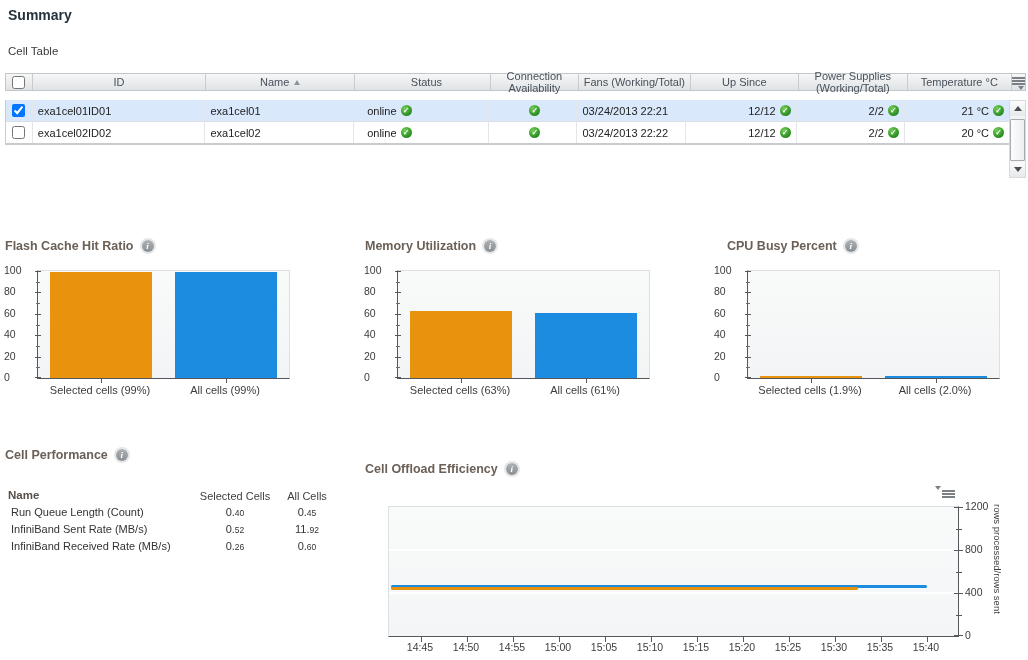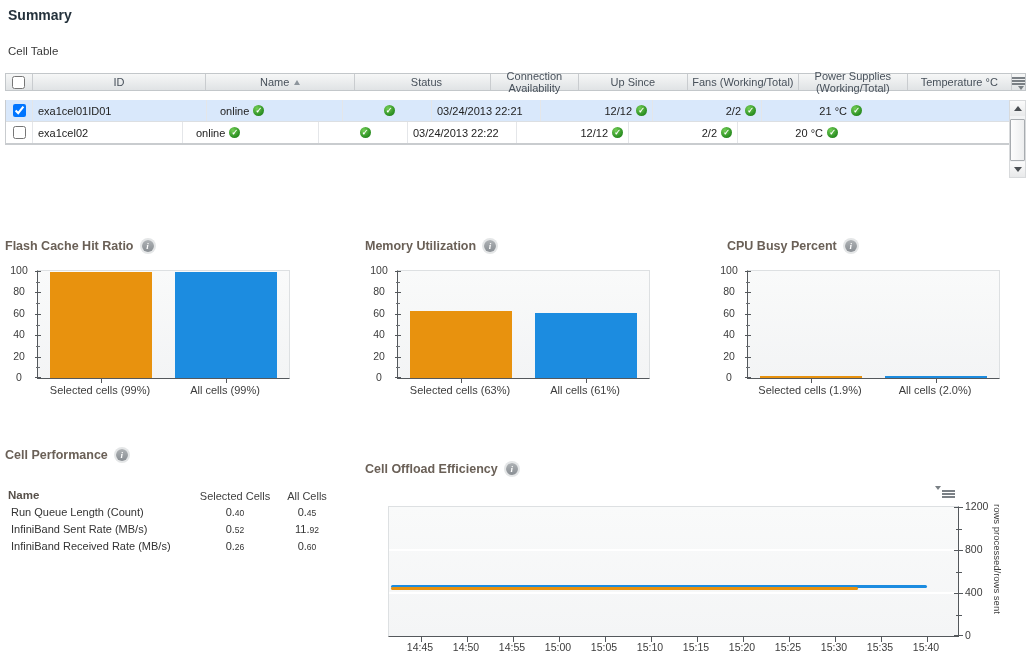--- a/index.html
+++ b/index.html
@@ -75,21 +75,21 @@
   .chart-block{position:absolute;top:237px;width:312px;height:162px;}
   .chart-title{position:absolute;left:0;top:2px;}
   .plot{position:absolute;left:var(--ax);top:33px;width:251px;height:107px;
       background:linear-gradient(#F9FAFA,#F3F4F5);
       border:1px solid #DDE0E2;border-left:1px solid #54585C;border-bottom:1px solid #54585C;}
   .bar{position:absolute;bottom:0;width:102px;}
   .ymaj{position:absolute;left:-3px;width:6px;height:1px;background:#54585C;}
   .ymin{position:absolute;left:-2px;width:4px;height:1px;background:#6A6E72;}
   .ylabels{position:absolute;left:calc(var(--ax) - 33px);top:33px;width:30px;height:107px;
       font-size:10.5px;color:#3C3C3C;}
-  .ylab{position:absolute;width:100%;text-align:center;line-height:11px;}
+  .ylab{position:absolute;width:100%;text-align:left;line-height:11px;}
   .xtick{position:absolute;bottom:-5px;width:1px;height:4px;background:#54585C;}
   .xlabels{position:absolute;left:var(--ax);top:147px;width:251px;height:13px;
       font-size:11px;color:#3C3C3C;}
   .xlab{position:absolute;width:150px;text-align:center;white-space:nowrap;}
 
   
   .cp-block{position:absolute;left:5px;top:446px;width:350px;height:110px;font-size:11px;}
   .cp-title{position:absolute;left:0;top:2px;}
   .cp-head-name{position:absolute;left:3px;top:43px;font-weight:bold;color:#57504A;font-size:11.5px;}
   .cp-col{position:absolute;top:44px;text-align:center;color:#3F3F3F;}
@@ -144,45 +144,48 @@
       <div class="th w2">
         <span>Name</span>
         <span class="sort-asc"></span>
       </div>
       <div class="th w3">
           <span>Status</span>
         </div>
       <div class="th w4">
           <span>Connection Availability</span>
         </div>
+      <div class="th w6">
+          <span>Fans (Working/Total)</span>
+        </div>
       <div class="th w5">
           <span>Up Since</span>
-        </div>
-      <div class="th w6">
-          <span>Fans (Working/Total)</span>
         </div>
       <div class="th w7">
           <span>Power Supplies (Working/Total)</span>
         </div>
       <div class="th w8">
           <span>Temperature °C</span>
         </div>
       <div class="menu-seg">
         <span class="menu-icon"></span>
       </div>
     </div>
 
     <div class="tbody">
       <div class="trow selected">
         <div class="td w0 ta-c">
             <input type="checkbox" class="row-check" checked="" style="">
           </div>
         <div class="td w1">
             <span>exa1cel01ID01</span>
           </div>
+        <div class="td w2">
+            <span>exa1cel01</span>
+          </div>
         <div class="td w3">
             <span>online</span>
             <span class="ok"></span>
           </div>
         <div class="td w4 ta-c">
             <span class="ok"></span>
           </div>
         <div class="td w5">
             <span>03/24/2013 22:21</span>
           </div>
@@ -195,20 +198,23 @@
             <span class="ok"></span>
           </div>
         <div class="td w8 ta-r">
             <span>21 °C</span>
             <span class="ok"></span>
           </div>
       </div>
       <div class="trow">
         <div class="td w0 ta-c">
             <input type="checkbox" class="row-check" style="">
+          </div>
+        <div class="td w1">
+            <span>exa1cel02ID02</span>
           </div>
         <div class="td w2">
             <span>exa1cel02</span>
           </div>
         <div class="td w3">
             <span>online</span>
             <span class="ok"></span>
           </div>
         <div class="td w4 ta-c">
             <span class="ok"></span>

